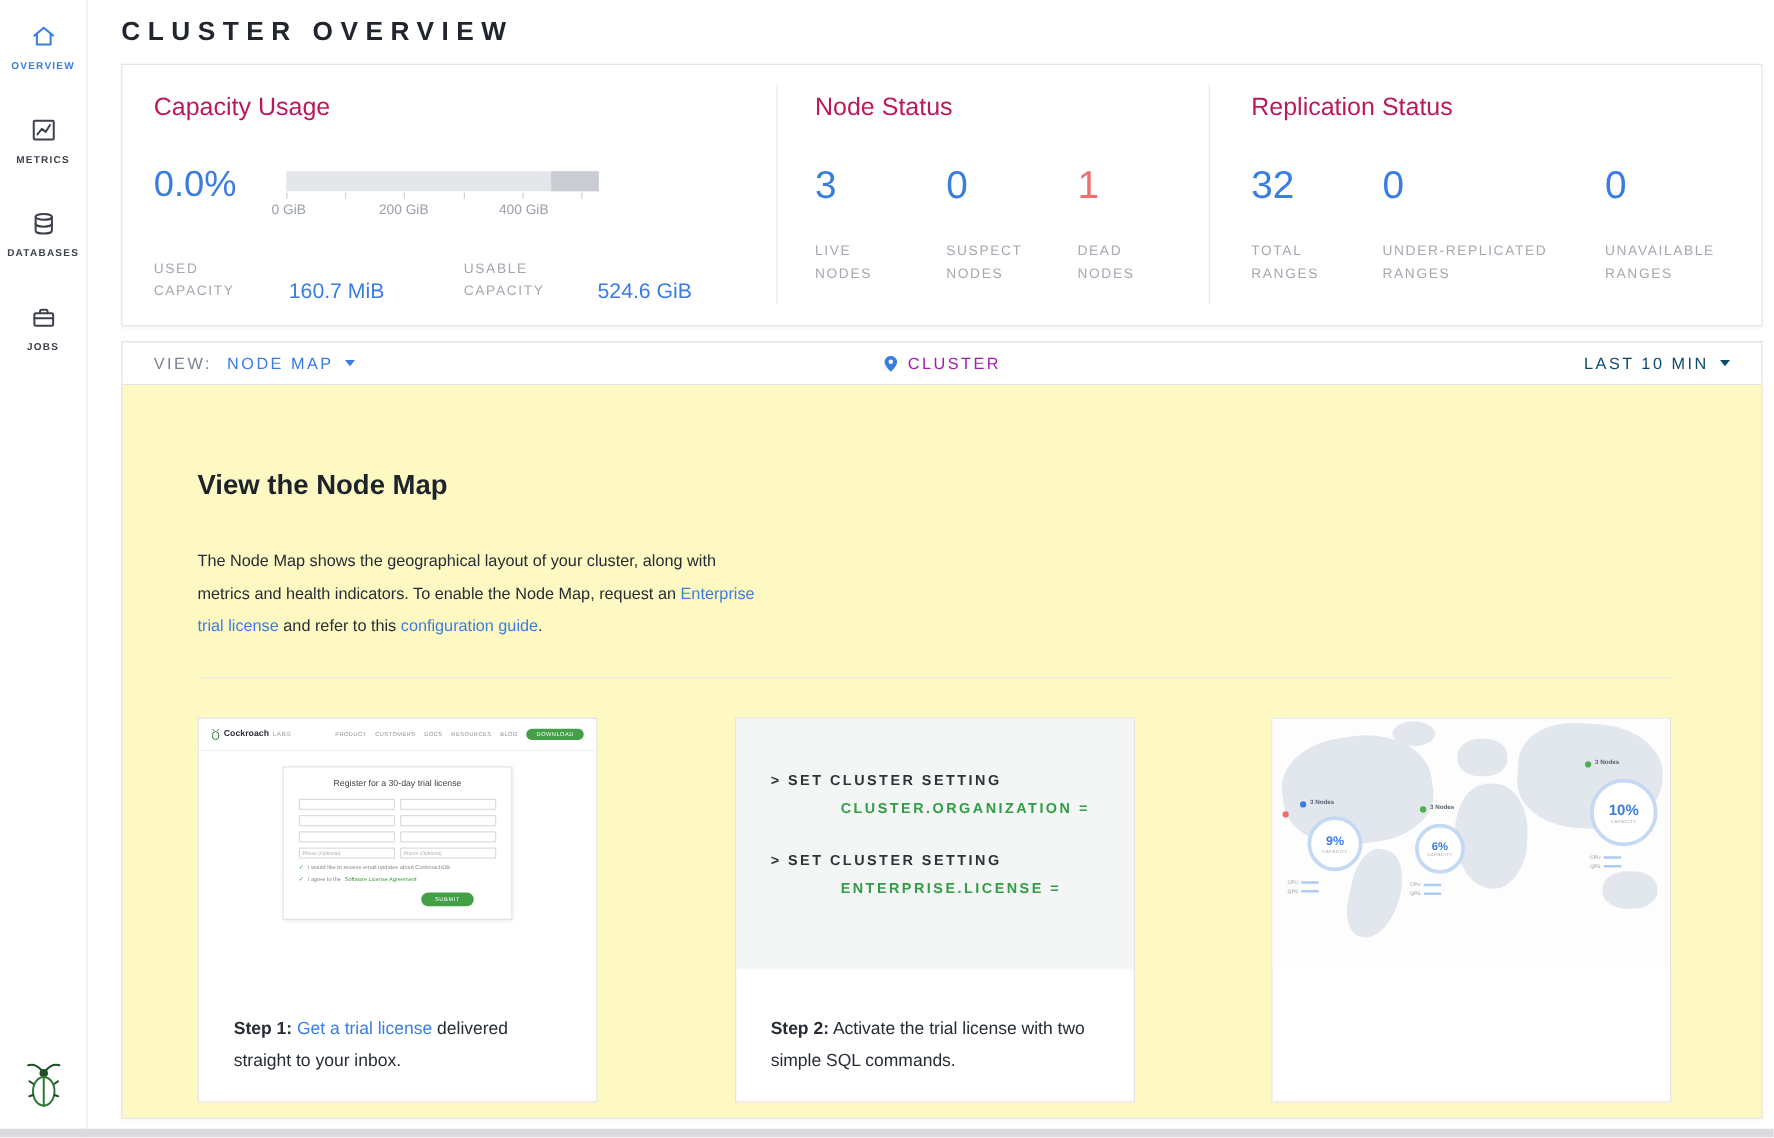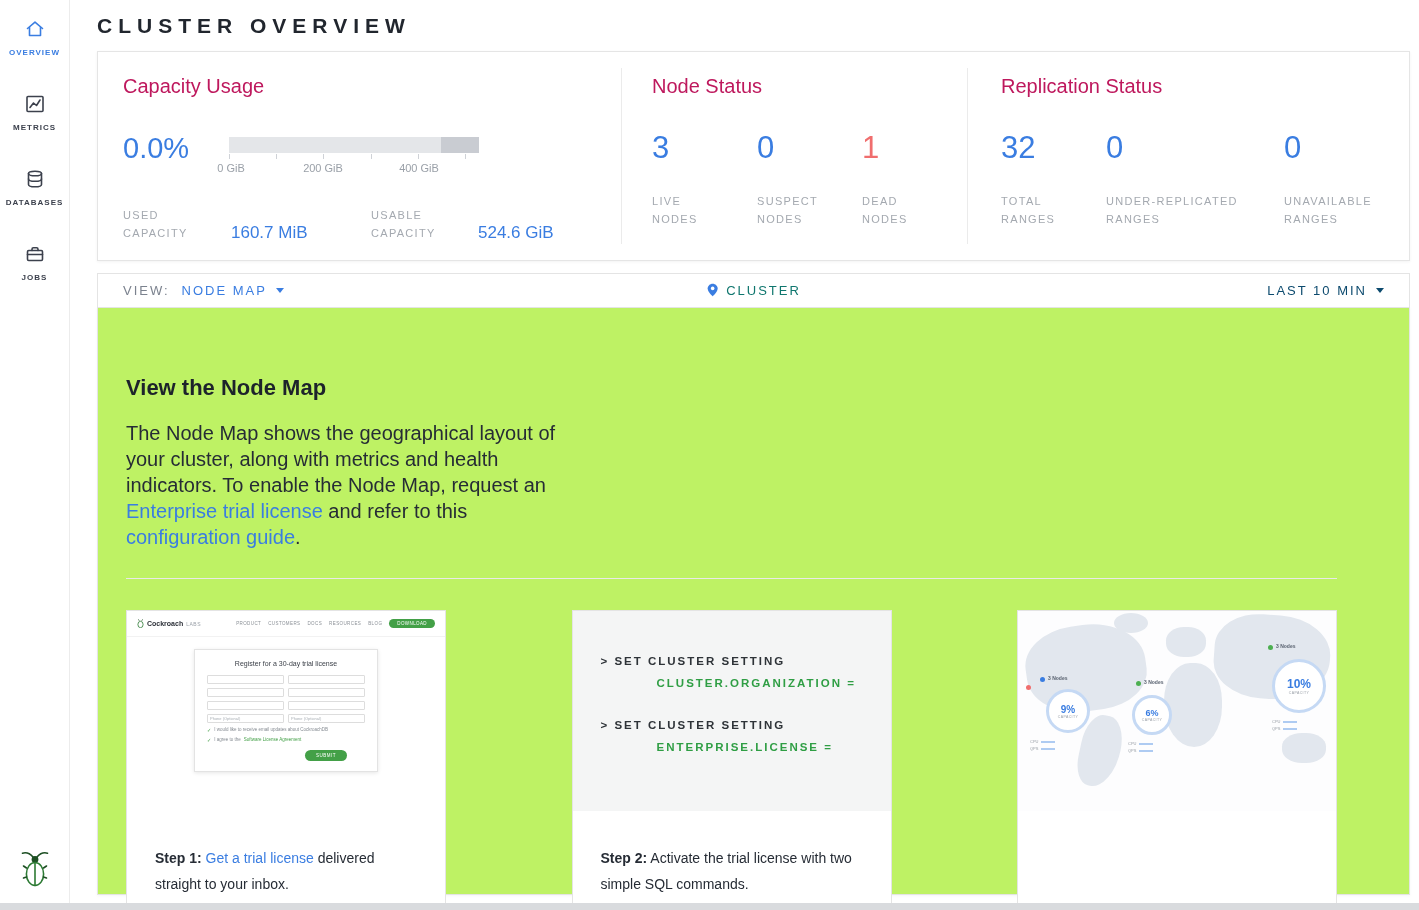--- a/index.html
+++ b/index.html
@@ -57,30 +57,30 @@
   .sec-repl .stat-block.w2 { width:178px; }
 
   
   .view-bar { margin-top:12px; height:34px; background:#fff; border:1px solid #e4e4e4; border-bottom:none;
               display:flex; align-items:center; position:relative; font-size:13px; letter-spacing:2px; }
   .vb-left { display:flex; align-items:center; padding-left:25px; }
   .vb-label { color:#7b828e; margin-right:12px; }
   .vb-select { color:#3a7de1; display:flex; align-items:center; cursor:pointer; }
   .caret { width:0; height:0; border-left:4px solid transparent; border-right:4px solid transparent;
            border-top:5px solid currentColor; display:inline-block; margin-left:9px; }
-  .vb-center { position:absolute; left:50%; transform:translateX(-50%); display:flex; align-items:flex-start;
-               gap:8px; color:#0f766e; cursor:pointer; }
+  .vb-center { position:absolute; left:50%; transform:translateX(-50%); display:flex; align-items:center;
+               gap:8px; color:#a21caf; cursor:pointer; }
   .vb-right { margin-left:auto; padding-right:25px; color:#0c4a6e; display:flex; align-items:center; cursor:pointer; }
 
   
-  .nodemap-card { background:#bef264; border:1px solid #e4e4e4; height:588px; padding:66px 72px 0 28px;
+  .nodemap-card { background:#fef9c3; border:1px solid #e4e4e4; height:588px; padding:66px 72px 0 60px;
                   box-shadow:0 1px 3px rgba(0,0,0,.04); }
   .nm-header { display:flex; align-items:flex-start; }
   .nm-title { font-size:22px; font-weight:bold; color:#1d232b; line-height:28px; }
-  .nm-desc { margin-top:18px; width:460px; font-size:20px; line-height:26px; color:#262c35; }
+  .nm-desc { margin-top:34px; width:460px; font-size:13px; line-height:26px; color:#262c35; }
   .trial-btn { margin-left:auto; background:#fff; border:1px solid #b9c9e8; border-radius:3px;
                color:#3a7de1; font-size:13.5px; letter-spacing:1.5px; padding:13px 29px;
                font-family:"Liberation Sans",sans-serif; cursor:pointer; }
   .nm-divider { border:none; border-top:1px solid #e9e9e9; margin-top:28px; }
 
   .steps-row { display:flex; justify-content:space-between; margin-top:31px; }
   .step-card { width:320px; height:308px; border:1px solid #e4e4e4; background:#fff;
                display:flex; flex-direction:column; }
   .step-visual { height:200px; flex-shrink:0; position:relative; overflow:hidden; }
   .step-caption { padding:34px 28px 0; font-size:14px; line-height:26px; color:#262c35; }

